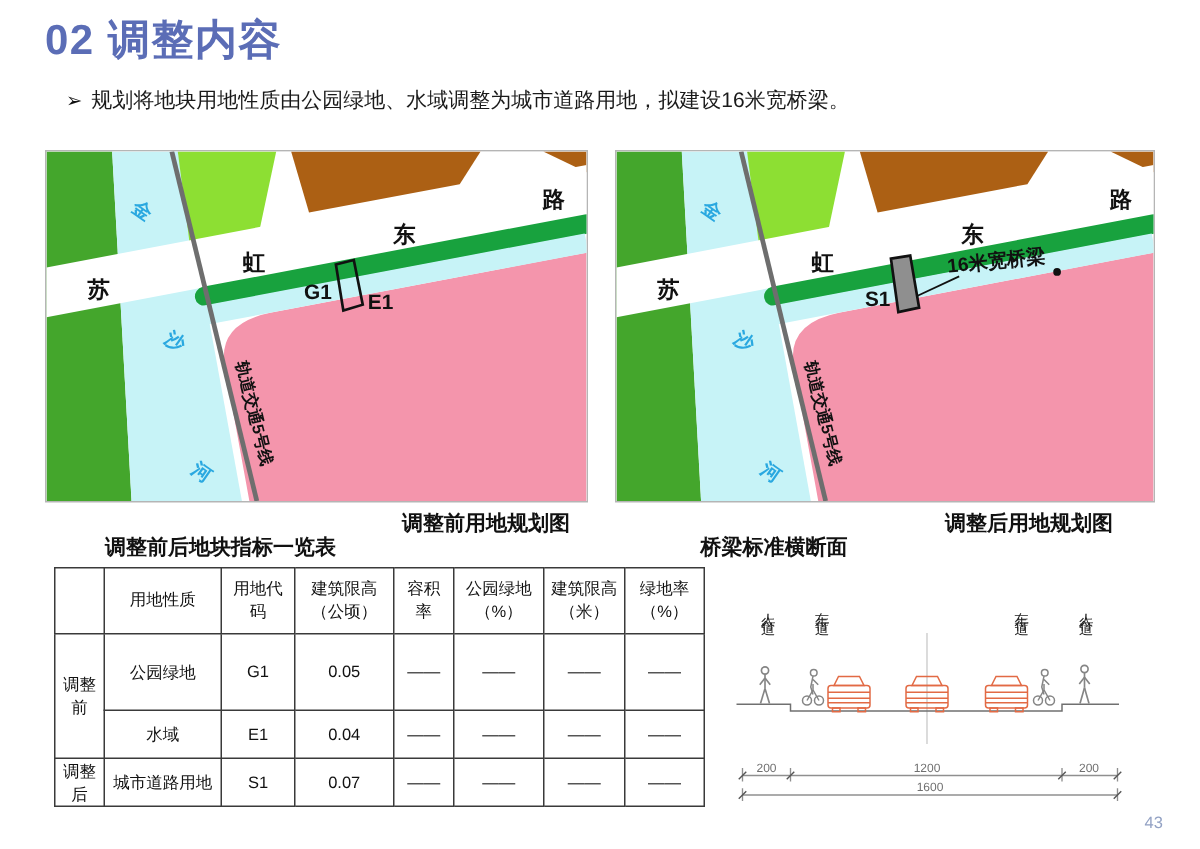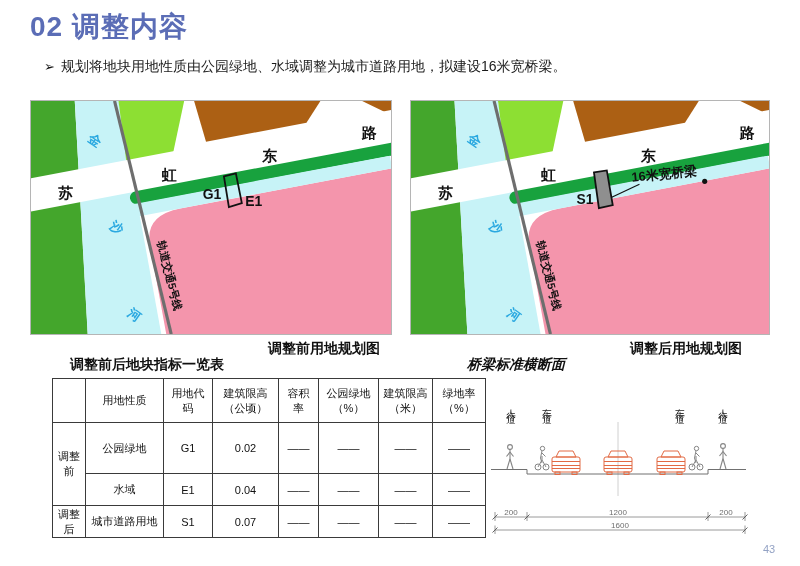--- a/index.html
+++ b/index.html
@@ -9,22 +9,22 @@
   .bullet{position:absolute;left:30px;top:58px;font-size:14px;color:#1a1a1a;width:740px;margin-left:14px;}
   .bullet .marker{margin-right:6px;font-size:13px;color:#111;}
   .map{position:absolute;top:100px;border:1px solid #b5b5b5;box-sizing:border-box;background:#fff;}
   .map-before{left:30px;width:362px;height:235px;}
   .map-after{left:410px;width:360px;height:235px;}
   .map svg{display:block;width:100%;height:100%;}
   .caption{position:absolute;top:340px;font-size:14px;font-weight:bold;color:#111;}
   .caption-before{left:268px;}
   .caption-after{left:630px;}
   .table-title{position:absolute;left:38px;top:356px;font-size:14px;font-weight:bold;color:#111;margin-left:32px;}
-  .section-title{position:absolute;left:467px;top:356px;font-size:14px;font-weight:bold;color:#111;font-style:italic;}
-  table.indicators{position:absolute;left:52px;top:378px;border-collapse:collapse;table-layout:fixed;font-size:11px;color:#111;}
+  .section-title{position:absolute;left:467px;top:356px;font-size:14px;font-weight:bold;color:#111;}
+  table.indicators{position:absolute;left:36px;top:378px;border-collapse:collapse;table-layout:fixed;font-size:11px;color:#111;}
   table.indicators th,table.indicators td{border:1px solid #3a3a3a;text-align:center;vertical-align:middle;padding:0 1px;font-weight:normal;overflow:hidden;}
   table.indicators th{white-space:pre-line;line-height:1.35;}
   .cross-section{position:absolute;left:485px;top:396px;width:300px;height:140px;}
   .cross-section svg{display:block;width:300px;height:140px;}
   .lane-label{position:absolute;writing-mode:vertical-rl;text-orientation:upright;font-size:9.5px;letter-spacing:3px;color:#222;top:5px;}
   .lane-0{left:19px;} .lane-1{left:55px;} .lane-2{left:188px;} .lane-3{left:231px;}
   .page-number{position:absolute;left:763px;top:543px;font-size:11px;color:#93a2c4;}
   text{font-family:"Liberation Sans","DejaVu Sans",sans-serif;}
 </style>
 </head>
@@ -125,21 +125,21 @@
 （%）</th>
       <th>建筑限高
 （米）</th>
       <th>绿地率
 （%）</th>
     </tr>
     <tr style="height:51px">
       <td rowspan="2">调整前</td>
       <td>公园绿地</td>
       <td>G1</td>
-      <td>0.02</td>
+      <td>0.05</td>
       <td>——</td>
       <td>——</td>
       <td>——</td>
       <td>——</td>
     </tr>
     <tr style="height:32px">
       <td>水域</td>
       <td>E1</td>
       <td>0.04</td>
       <td>——</td>

